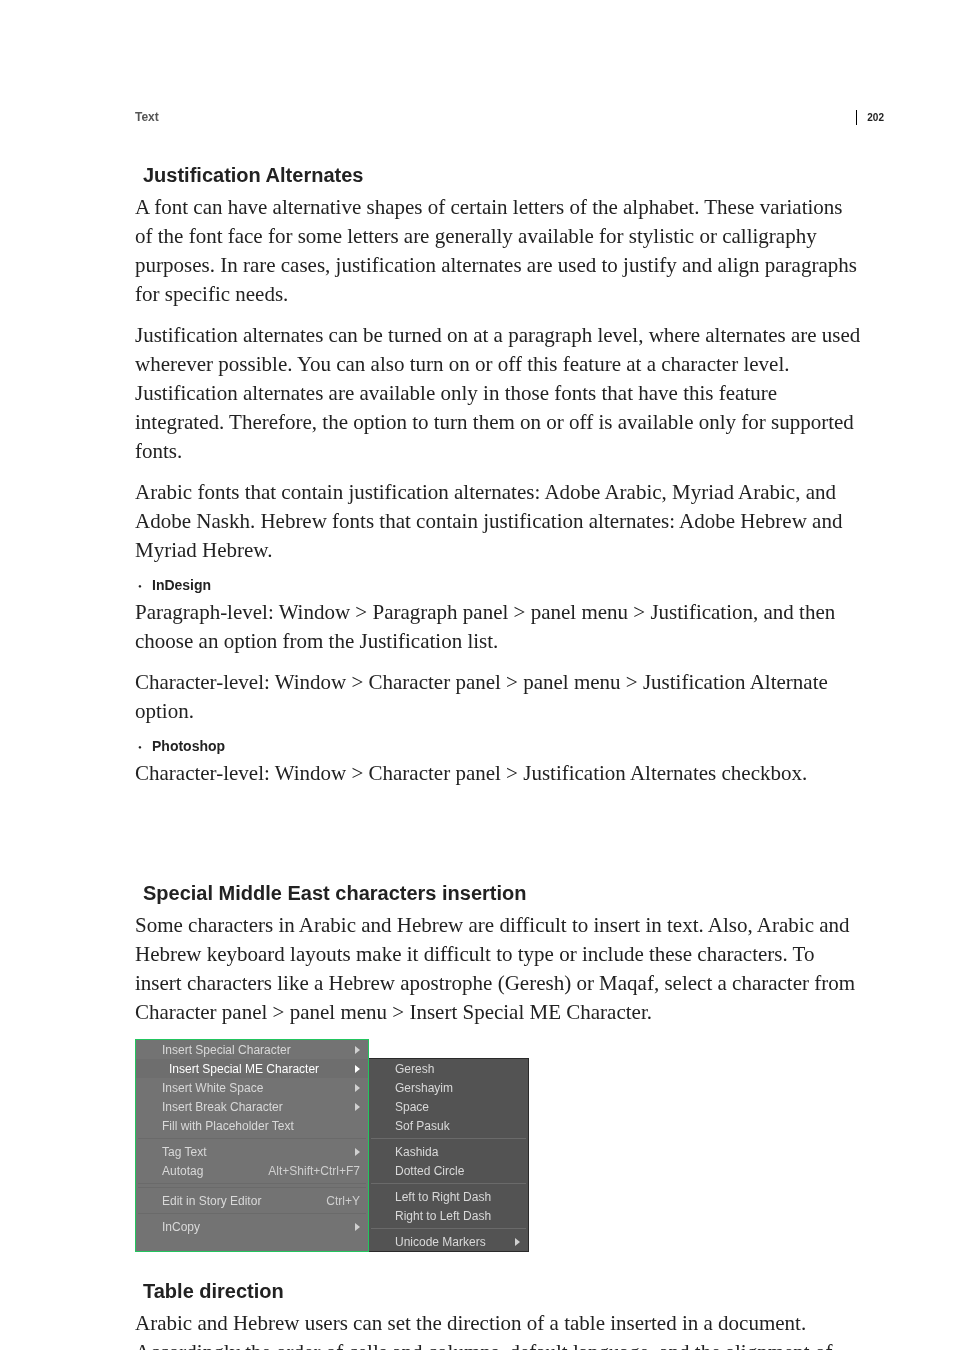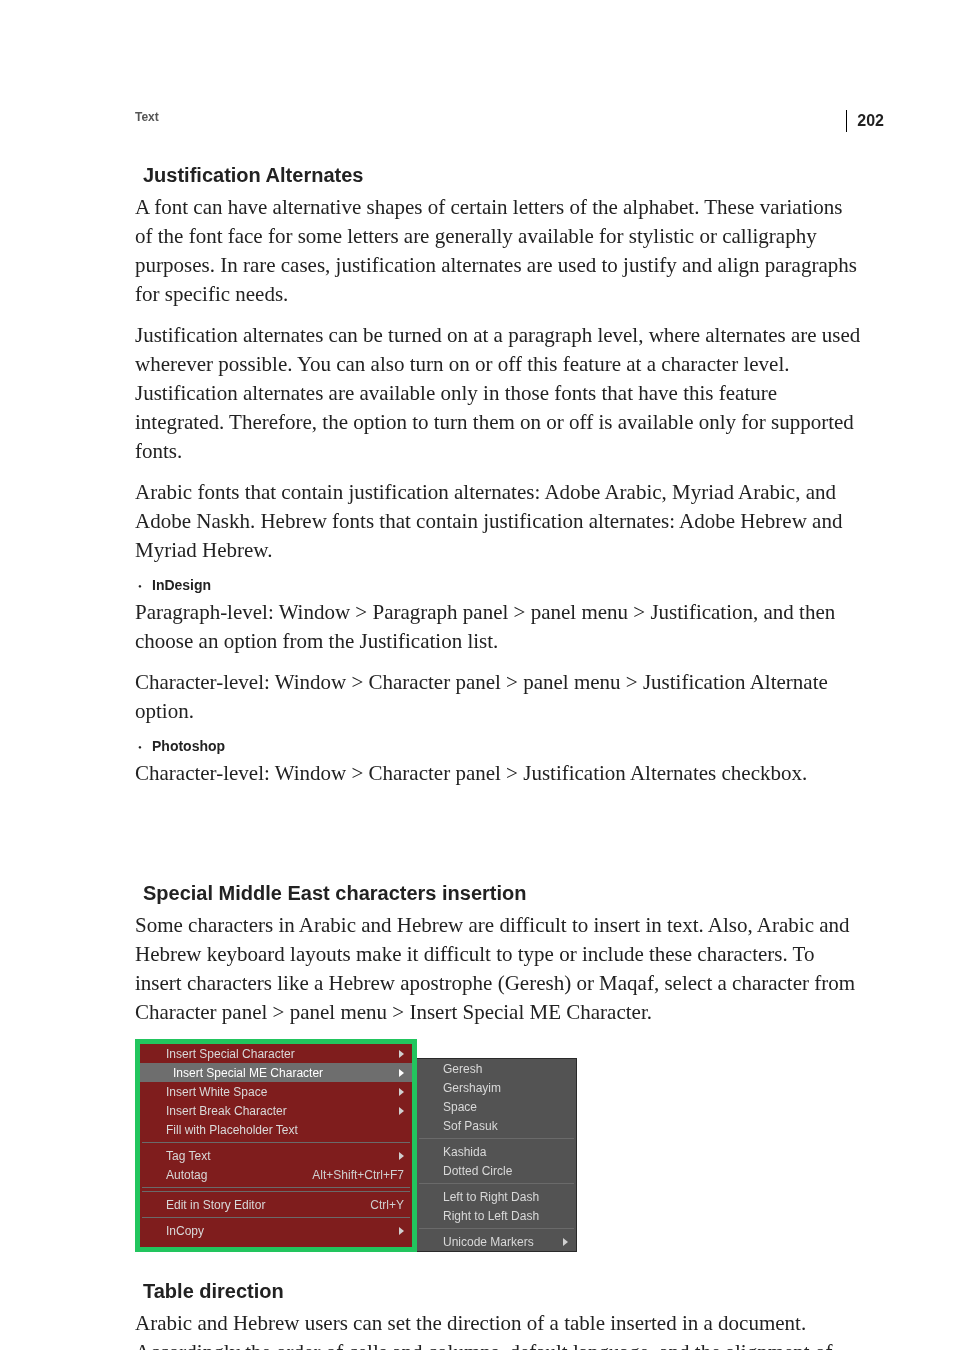--- a/index.html
+++ b/index.html
@@ -17,21 +17,21 @@
     padding: 110px 90px 60px 135px;
     box-sizing: border-box;
   }
   .page-number {
     position: absolute;
     top: 110px;
     right: 70px;
     border-left: 1.5px solid #000;
     padding: 2px 0 2px 10px;
     font-family: "Myriad Pro", "Segoe UI", Arial, sans-serif;
-    font-size: 16px;
+    font-size: 10px;
     font-weight: 700;
   }
   .chapter-label {
     font-family: "Myriad Pro", "Segoe UI", Arial, sans-serif;
     font-size: 12px;
     font-weight: 700;
     color: #555;
     margin-bottom: 40px;
   }
   h2.section {
@@ -80,23 +80,23 @@
   .spacer-lg { height: 50px; }
 
   
   .menu-fig {
     display: flex;
     margin: 8px 0 8px 0;
     font-family: Tahoma, "Segoe UI", Arial, sans-serif;
     font-size: 12px;
   }
   .menu-panel-left {
-    background: #7f1d1d;
-    border: 5px solid #22c55e;
-    width: 282px;
+    background: #737373;
+    border: 1px solid #22c55e;
+    width: 234px;
     color: #d9d9d9;
     box-sizing: border-box;
   }
   .menu-panel-right {
     background: #535353;
     border: 1px solid #2a2a2a;
     border-left: none;
     width: 160px;
     color: #d9d9d9;
     margin-top: 19px;

